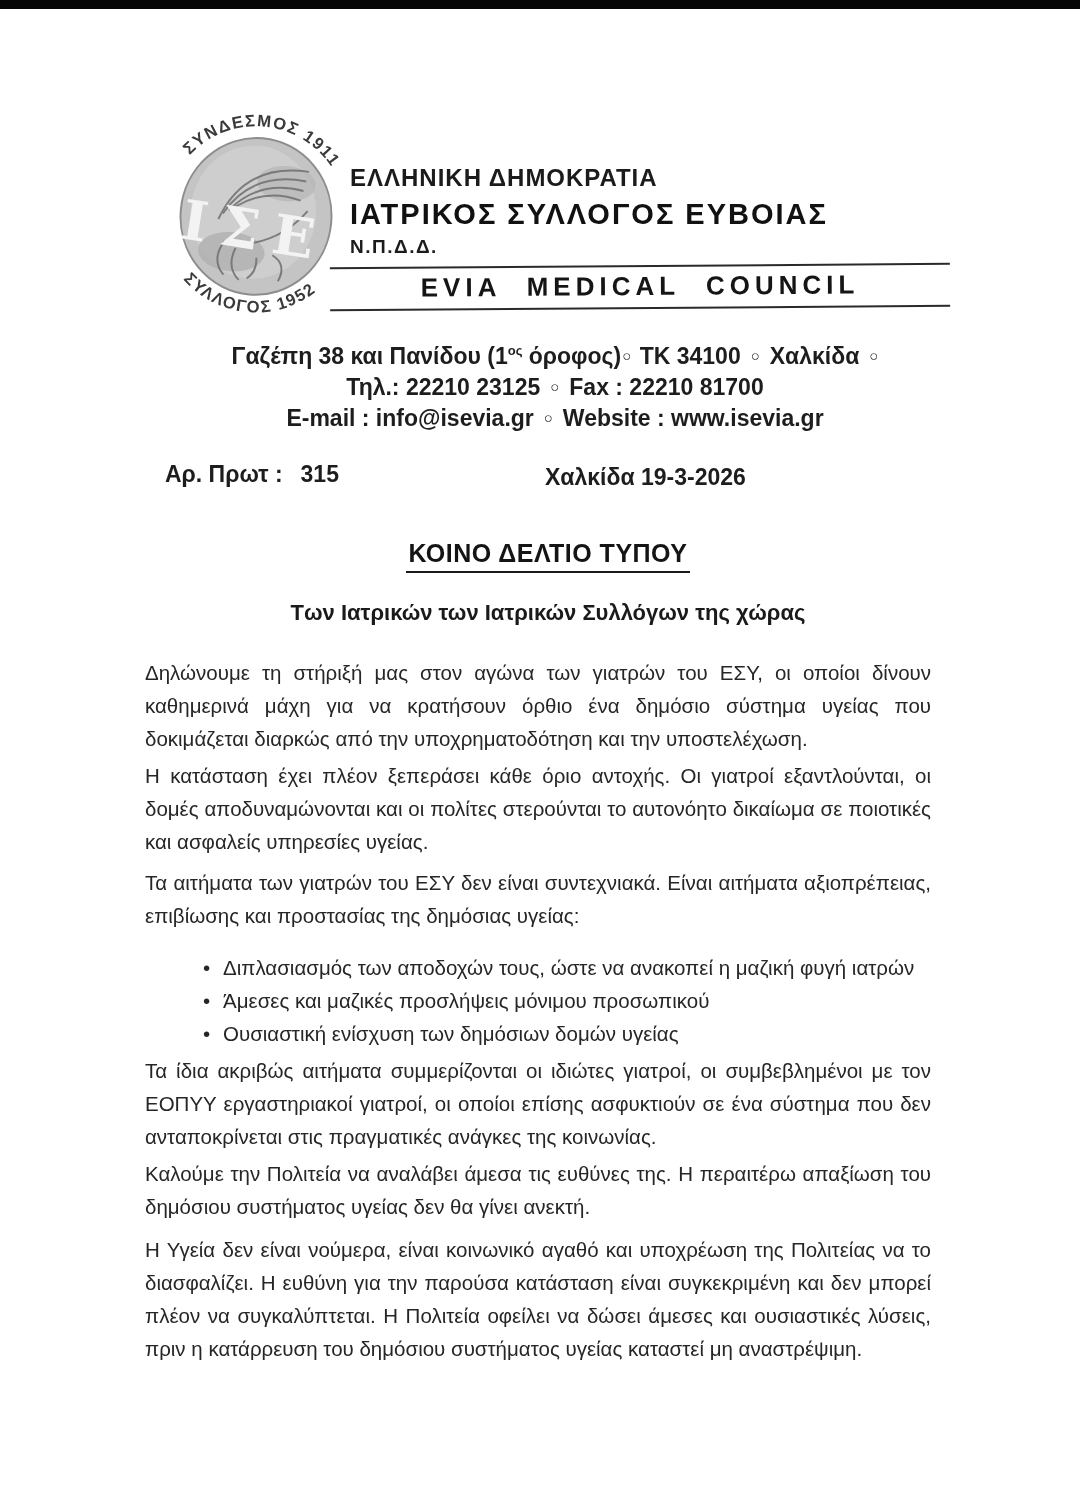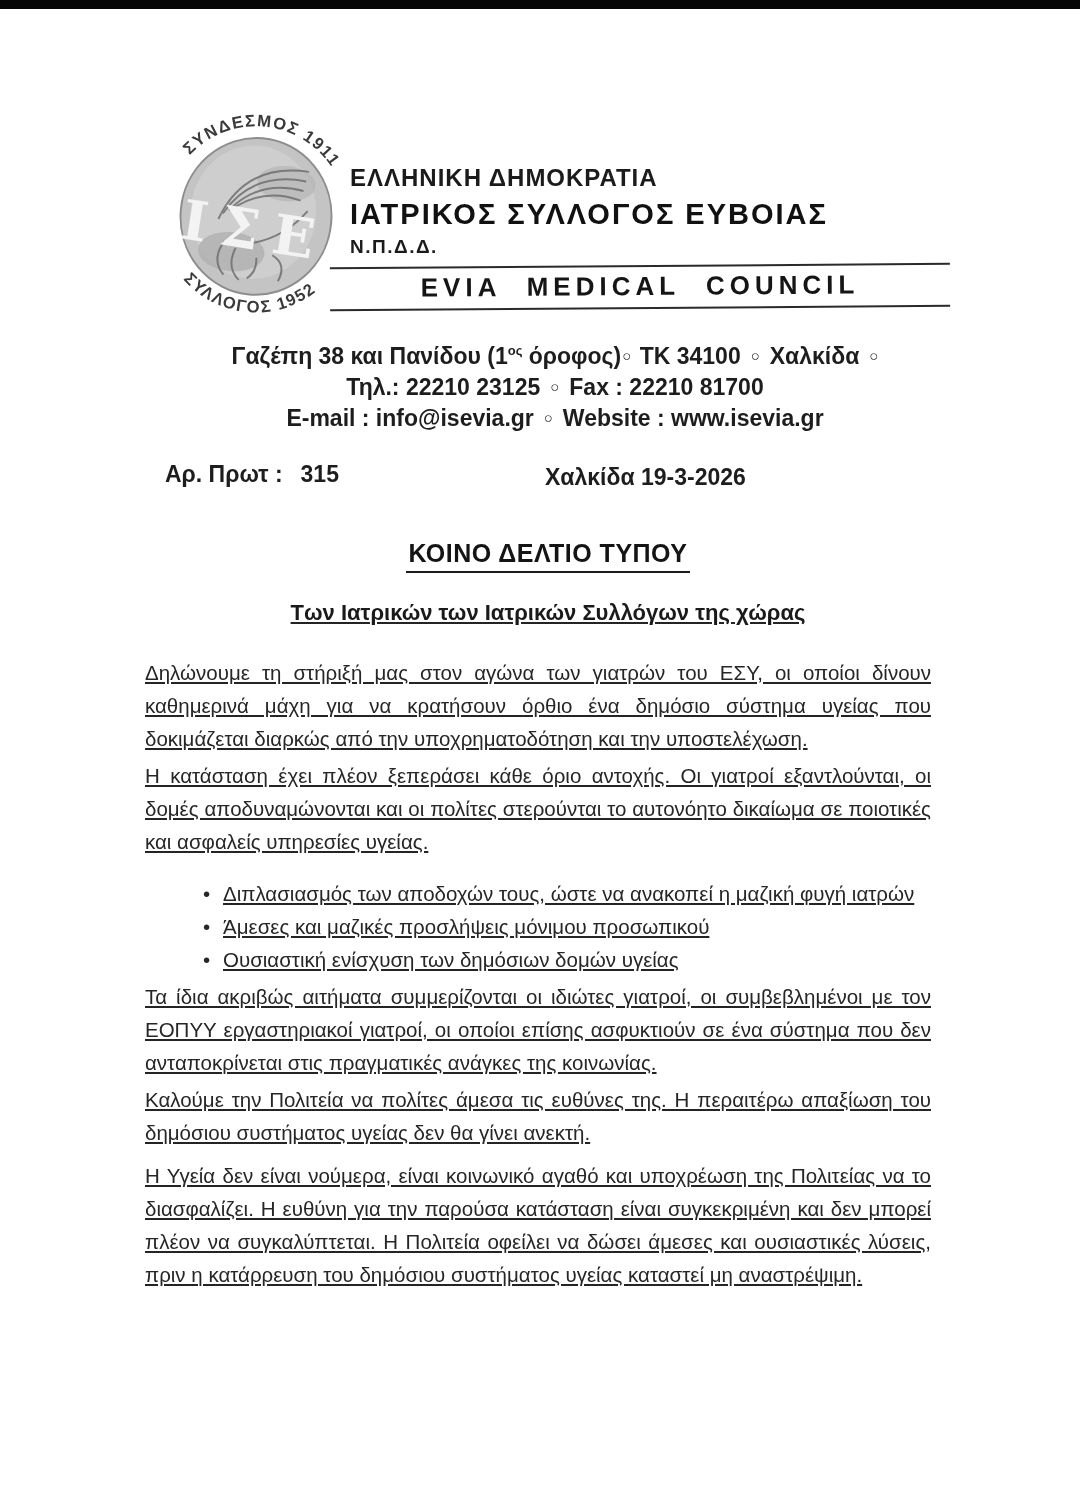--- a/index.html
+++ b/index.html
@@ -39,21 +39,21 @@
   .sep.tail{padding-left:10px;}
 
   
   .ref-row{position:relative;margin-left:145px;width:790px;margin-top:25px;
            font-weight:bold;font-size:23px;line-height:28px;color:#1d1d1d;height:28px;}
   .ref-left{position:absolute;left:20px;top:0;}
   .ref-num{margin-left:18px;}
   .ref-date{position:absolute;left:400px;top:3px;}
 
   
-  .doc-col{margin-left:145px;width:786px;text-decoration:underline;}
+  .doc-col{margin-left:145px;width:786px;}
   .doc-title{ text-align:center;margin-top:50px;font-size:25px;font-weight:bold;line-height:30px;color:#141414;
               transform:translateX(10px);}
   .doc-title .underline{border-bottom:2.5px solid #1a1a1a;padding:0 2px 3px;letter-spacing:0.5px;display:inline-block;}
   .doc-subtitle{text-align:center;margin-top:26px;font-size:22px;font-weight:bold;line-height:28px;color:#1a1a1a;
               transform:translateX(10px);}
   .body-text p{margin:0;font-size:20.5px;line-height:33px;text-align:justify;color:#262626;}
   .body-text p.p-first{margin-top:29px;}
   .body-text p.p-gap-s{margin-top:4px;}
   .body-text p.p-gap-m{margin-top:8px;}
   .body-text p.p-gap-l{margin-top:10px;}
@@ -133,33 +133,34 @@
 
   <div class="doc-title">
     <span class="underline">ΚΟΙΝΟ ΔΕΛΤΙΟ ΤΥΠΟΥ</span>
   </div>
 
   <div class="doc-subtitle">Των Ιατρικών των Ιατρικών Συλλόγων της χώρας</div>
 
   <div class="body-text">
     <p class="p-first">Δηλώνουμε τη στήριξή μας στον αγώνα των γιατρών του ΕΣΥ, οι οποίοι δίνουν καθημερινά μάχη για να κρατήσουν όρθιο ένα δημόσιο σύστημα υγείας που δοκιμάζεται διαρκώς από την υποχρηματοδότηση και την υποστελέχωση.</p>
     <p class="p-gap-s">Η κατάσταση έχει πλέον ξεπεράσει κάθε όριο αντοχής. Οι γιατροί εξαντλούνται, οι δομές αποδυναμώνονται και οι πολίτες στερούνται το αυτονόητο δικαίωμα σε ποιοτικές και ασφαλείς υπηρεσίες υγείας.</p>
+    <p class="p-gap-m">Τα αιτήματα των γιατρών του ΕΣΥ δεν είναι συντεχνιακά. Είναι αιτήματα αξιοπρέπειας, επιβίωσης και προστασίας της δημόσιας υγείας:</p>
 
     <ul class="bullet-list">
       <li>
         <span class="dot">•</span>
         <span>Διπλασιασμός των αποδοχών τους, ώστε να ανακοπεί η μαζική φυγή ιατρών</span>
       </li>
       <li>
         <span class="dot">•</span>
         <span>Άμεσες και μαζικές προσλήψεις μόνιμου προσωπικού</span>
       </li>
       <li>
         <span class="dot">•</span>
         <span>Ουσιαστική ενίσχυση των δημόσιων δομών υγείας</span>
       </li>
     </ul>
 
     <p class="p-gap-s">Τα ίδια ακριβώς αιτήματα συμμερίζονται οι ιδιώτες γιατροί, οι συμβεβλημένοι με τον ΕΟΠΥΥ εργαστηριακοί γιατροί, οι οποίοι επίσης ασφυκτιούν σε ένα σύστημα που δεν ανταποκρίνεται στις πραγματικές ανάγκες της κοινωνίας.</p>
-    <p class="p-gap-s">Καλούμε την Πολιτεία να πολίτες άμεσα τις ευθύνες της. Η περαιτέρω απαξίωση του δημόσιου συστήματος υγείας δεν θα γίνει ανεκτή.</p>
+    <p class="p-gap-s">Καλούμε την Πολιτεία να αναλάβει άμεσα τις ευθύνες της. Η περαιτέρω απαξίωση του δημόσιου συστήματος υγείας δεν θα γίνει ανεκτή.</p>
     <p class="p-gap-l">Η Υγεία δεν είναι νούμερα, είναι κοινωνικό αγαθό και υποχρέωση της Πολιτείας να το διασφαλίζει. Η ευθύνη για την παρούσα κατάσταση είναι συγκεκριμένη και δεν μπορεί πλέον να συγκαλύπτεται. Η Πολιτεία οφείλει να δώσει άμεσες και ουσιαστικές λύσεις, πριν η κατάρρευση του δημόσιου συστήματος υγείας καταστεί μη αναστρέψιμη.</p>
   </div>
 </div>
 
 </body></html>

